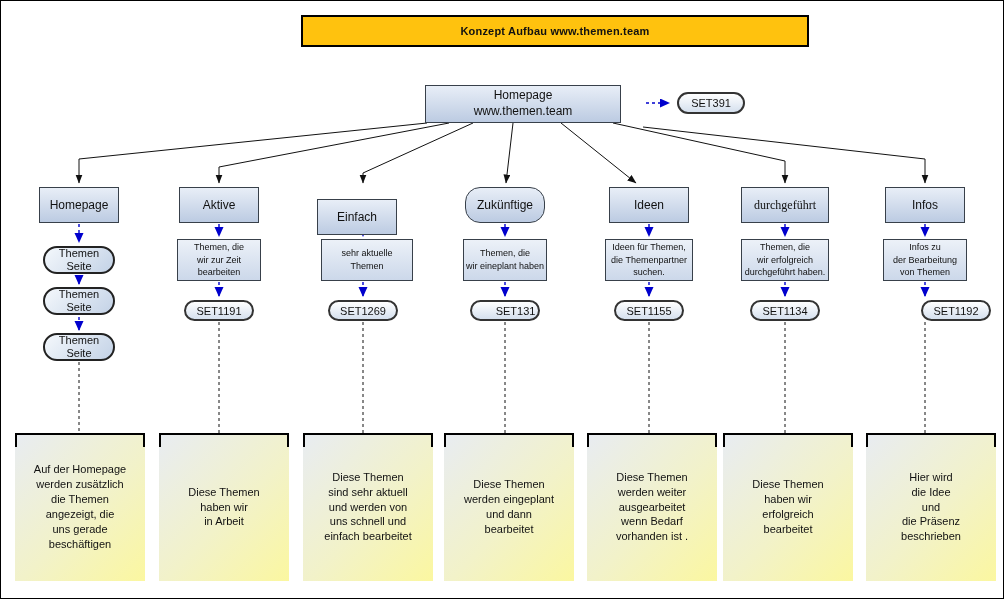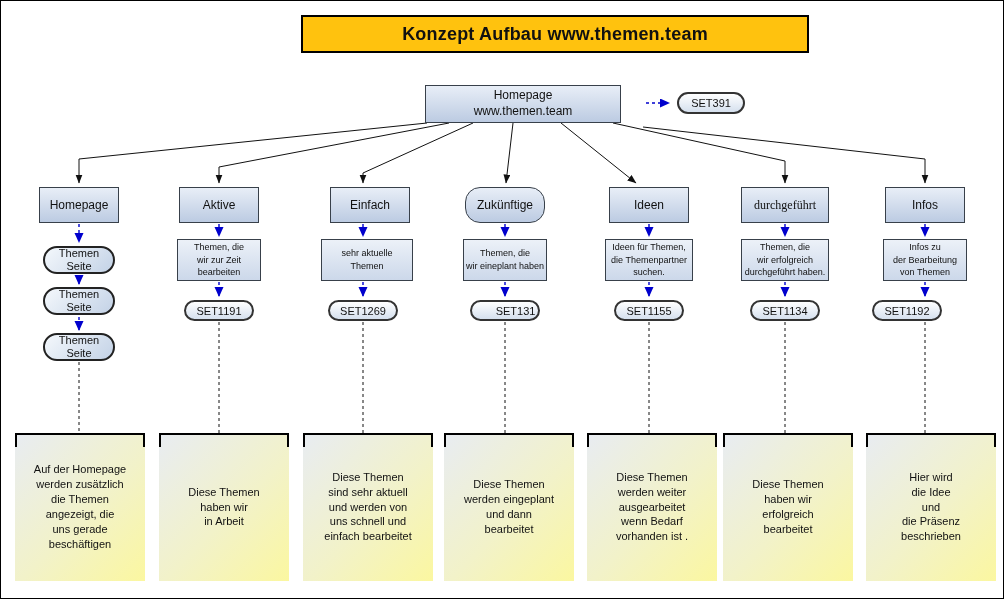--- a/index.html
+++ b/index.html
@@ -5,23 +5,23 @@
   html,body{margin:0;padding:0;background:#fff;}
   #frame{
     position:relative;width:1004px;height:599px;box-sizing:border-box;
     border:1px solid #000;background:#fff;overflow:hidden;
     font-family:"Liberation Sans",sans-serif;color:#111;
   }
   #wires{position:absolute;left:0;top:0;width:1004px;height:599px;z-index:1;}
   .node{position:absolute;z-index:2;display:flex;align-items:center;justify-content:center;
         text-align:center;box-sizing:border-box;white-space:pre-line;}
   .title{
-    left:300px;top:14px;width:508px;height:38px;
+    left:300px;top:14px;width:508px;height:32px;
     background:#ffc20e;border:2px solid #000;
-    font-size:18px;font-weight:bold;letter-spacing:.2px;
+    font-size:11px;font-weight:bold;letter-spacing:.2px;
   }
   .bluebox{
     background:linear-gradient(to bottom,#e8eef7 0%,#bccbe2 100%);
     border:1px solid #38404a;
   }
   .homepage{left:424px;top:84px;width:196px;height:38px;font-size:12px;line-height:1.3;}
   .header{top:186px;width:80px;height:36px;font-size:12px;}
   .subbox{
     top:238px;height:42px;font-size:9px;line-height:1.4;
     background:linear-gradient(to bottom,#ecf1f8 0%,#ccd8ea 100%);
@@ -106,21 +106,21 @@
   </svg>
 
   <div class="node title">Konzept Aufbau www.themen.team</div>
 
   <div class="node bluebox homepage">Homepage
 www.themen.team</div>
   <div class="node setoval" style="left:676px;top:91px;width:68px;height:22px;">SET391</div>
 
   <div class="node bluebox header" style="left:38px;">Homepage</div>
   <div class="node bluebox header" style="left:178px;">Aktive</div>
-  <div class="node bluebox header" style="left:329px;">Einfach</div>
+  <div class="node bluebox header" style="left:316px;margin-top:12px;">Einfach</div>
   <div class="node bluebox header" style="left:464px;border-radius:15px;">Zukünftige</div>
   <div class="node bluebox header" style="left:608px;">Ideen</div>
   <div class="node bluebox header" style="left:740px;width:88px;font-family:Liberation Serif, serif;">durchgeführt</div>
   <div class="node bluebox header" style="left:884px;">Infos</div>
 
   <div class="node stadium pill" style="top:245px;">Themen
 Seite</div>
   <div class="node stadium pill" style="top:286px;">Themen
 Seite</div>
   <div class="node stadium pill" style="top:332px;">Themen
@@ -141,21 +141,21 @@
 durchgeführt haben.</div>
   <div class="node subbox" style="left:882px;width:84px;">Infos zu
 der Bearbeitung
 von Themen</div>
 
   <div class="node setoval" style="left:183px;">SET1191</div>
   <div class="node setoval" style="left:327px;">SET1269</div>
   <div class="node setoval" style="left:469px;padding-left:21px;">SET131</div>
   <div class="node setoval" style="left:613px;">SET1155</div>
   <div class="node setoval" style="left:749px;">SET1134</div>
-  <div class="node setoval" style="left:871px;">SET1192</div>
+  <div class="node setoval" style="left:920px;">SET1192</div>
 
   <div class="node note" style="left:14px;">Auf der Homepage
 werden zusätzlich
 die Themen
 angezeigt, die
 uns gerade
 beschäftigen</div>
   <div class="node note" style="left:158px;">Diese Themen
 haben wir
 in Arbeit</div>

